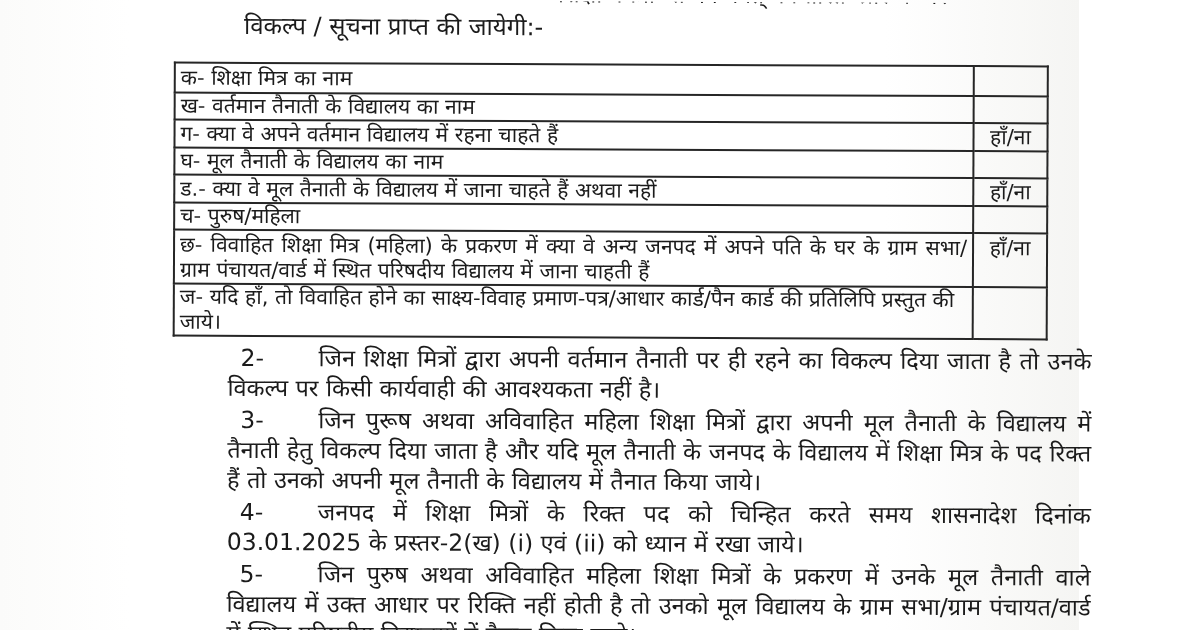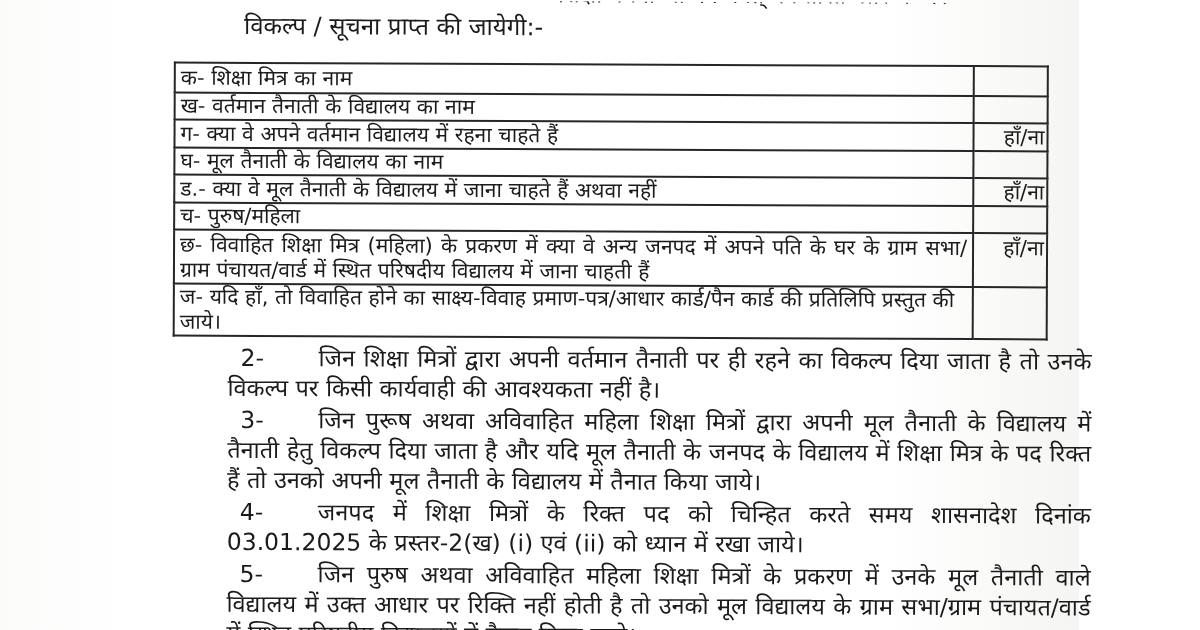--- a/index.html
+++ b/index.html
@@ -15,21 +15,21 @@
   
   .clip-top{position:absolute;left:558px;top:0;width:512px;height:9px;overflow:hidden;}
   .clip-top span{display:block;margin-top:-21px;font-size:23px;line-height:29px;word-spacing:7px;white-space:nowrap;}
 
   .intro{position:absolute;left:244px;top:10px;font-size:24px;line-height:32px;}
 
   .form-table{position:absolute;left:174px;top:62px;width:873px;border-collapse:collapse;table-layout:fixed;}
   .form-table td{border:2px solid #262626;padding:0 5px;font-size:21px;line-height:25px;vertical-align:middle;overflow:hidden;}
   col.c-label{width:799px;}
   col.c-value{width:74px;}
-  td.val{text-align:right;padding:0 2px;}
+  td.val{text-align:center;padding:0 2px;}
   tr.rh-a{height:30px;} tr.rh-b{height:27px;} tr.rh-c{height:28px;} tr.rh-d{height:26px;}
   tr.rh-e{height:28px;} tr.rh-f{height:27px;} tr.rh-g{height:53px;} tr.rh-h{height:31px;}
   tr.multiline td{vertical-align:top;padding-top:2px;}
   tr.multiline td.lbl{text-align:justify;}
 
   .paras{position:absolute;left:229px;top:343px;width:864px;font-size:23.5px;line-height:30px;text-align:justify;}
   .para{text-indent:13px;margin:0 0 2px 0;}
   .pnum{display:inline-block;width:78px;text-indent:0;}
 </style>
 </head>

